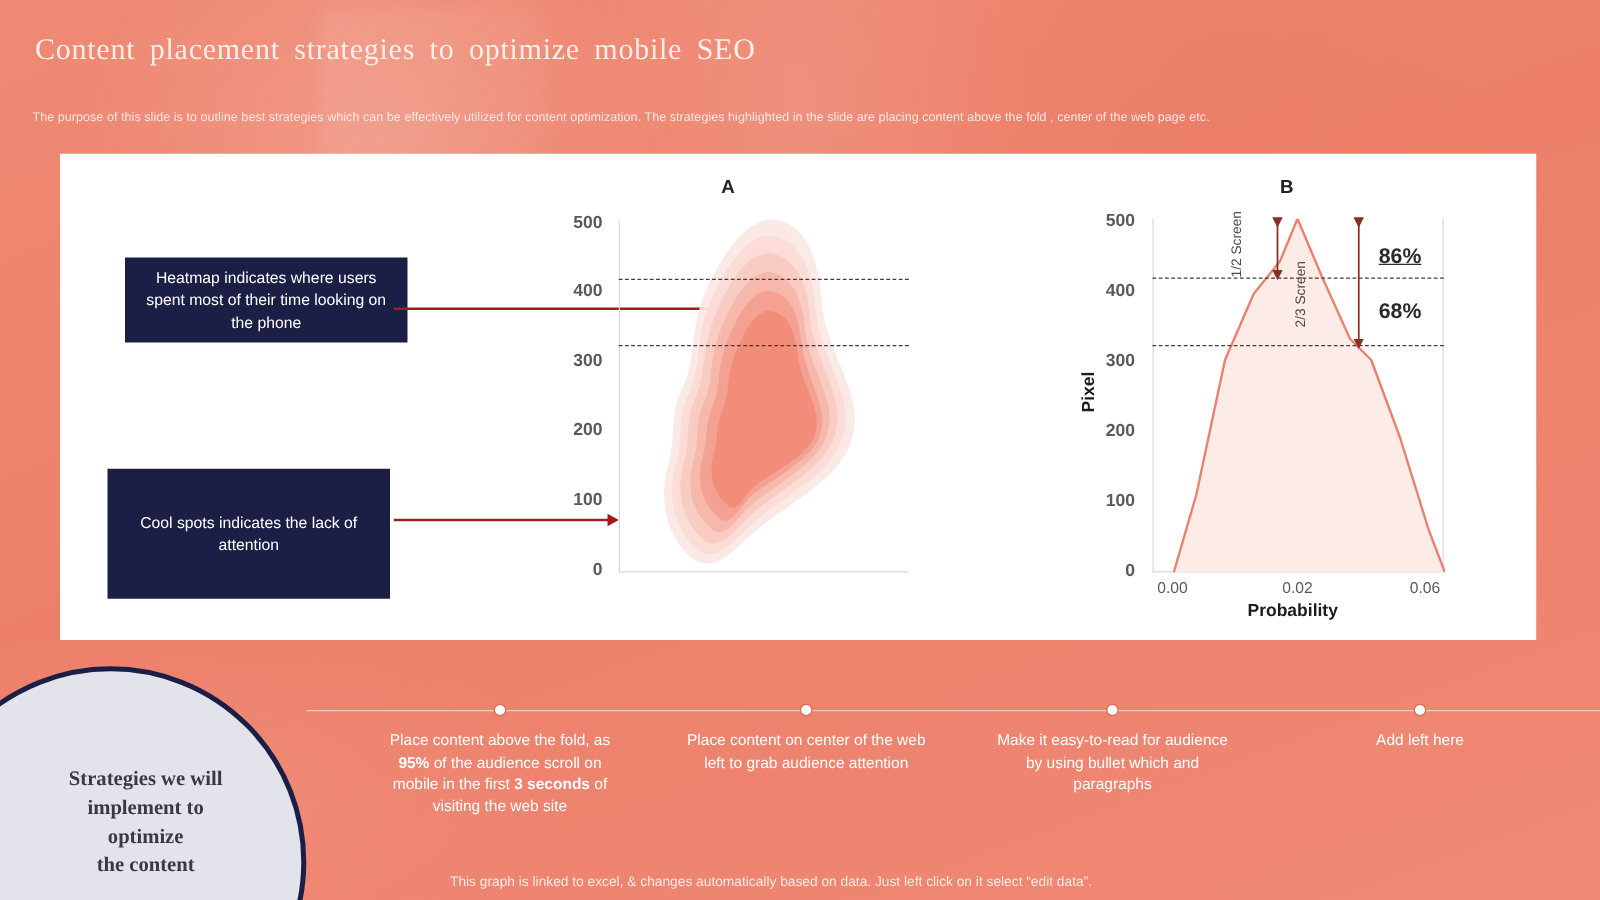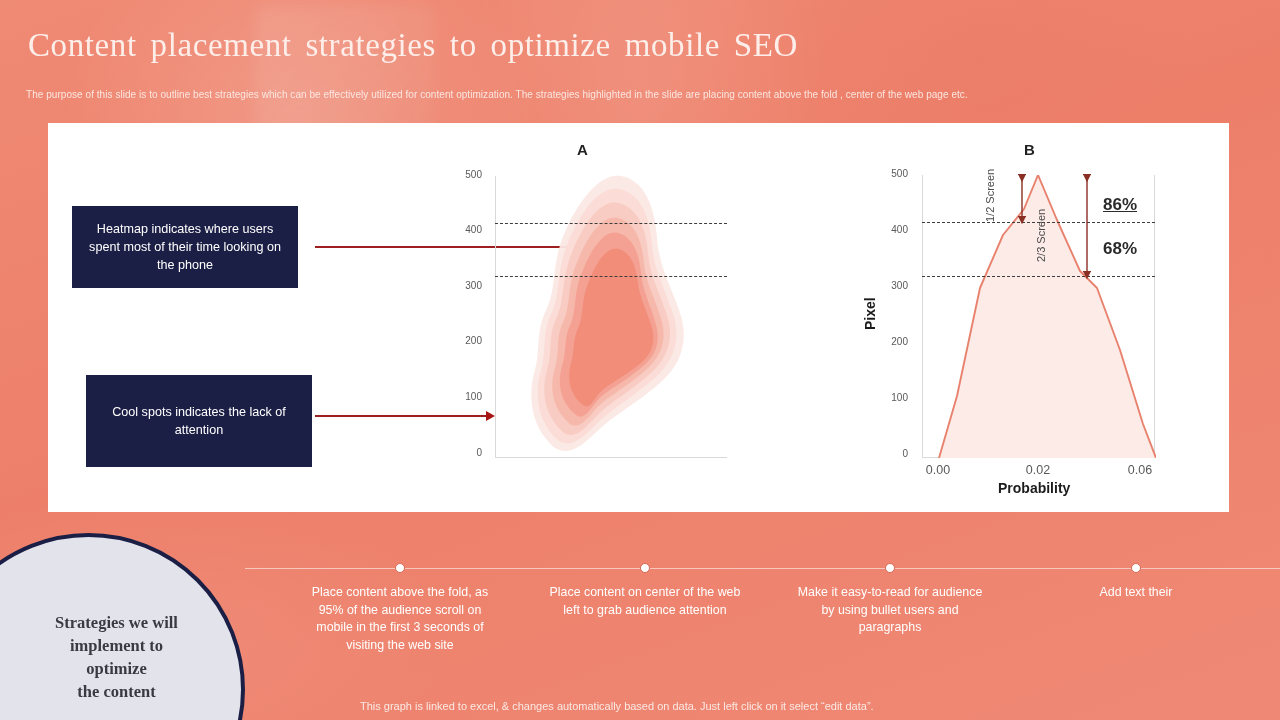--- a/index.html
+++ b/index.html
@@ -25,21 +25,21 @@
     position:absolute; left:255px; top:5px; width:180px; height:165px;
     background: linear-gradient(130deg, rgba(255,255,255,0.10), rgba(255,255,255,0.02));
     border-radius: 12px;
     filter: blur(7px);
   }
 
   
   #page-title {
     position: absolute; left: 28px; top: 27px;
     font-family: "Liberation Serif", serif;
-    font-size: 33px; color: #fdeeea; letter-spacing: 0.6px;
+    font-size: 24px; color: #fdeeea; letter-spacing: 0.6px;
     word-spacing: 5px; white-space: nowrap;
   }
   #subtitle {
     position: absolute; left: 26px; top: 89px;
     font-size: 10px; color: #fbe6e0; letter-spacing: 0.05px;
     white-space: nowrap;
   }
 
   
   #white-panel {
@@ -50,37 +50,37 @@
   
   .callout {
     position: absolute;
     background: #1c1f45;
     color: #ffffff;
     display: flex; align-items: center; justify-content: center;
     text-align: center;
     font-size: 12.6px; line-height: 18px;
     padding: 4px 12px;
   }
-  #callout-heatmap { left: 72px; top: 206px; width: 226px; height: 82px; text-align: center; }
-  #callout-coolspots { left: 86px; top: 375px; width: 226px; height: 92px; }
+  #callout-heatmap { left: 100px; top: 206px; width: 226px; height: 68px; text-align: center; }
+  #callout-coolspots { left: 86px; top: 375px; width: 226px; height: 104px; }
 
   .arrow-line { position: absolute; height: 1.6px; background: #9e1f1f; }
   .arrow-head {
     position: absolute; width: 0; height: 0;
     border-top: 5px solid transparent; border-bottom: 5px solid transparent;
     border-left: 9px solid #a81515;
   }
 
   
   .chart-title {
     position: absolute; font-weight: bold; font-size: 15px; color: #222;
   }
   .tick {
-    position: absolute; font-size: 10px; color: #595959;
-    text-align: right; white-space: nowrap;
+    position: absolute; font-size: 14px; color: #595959;
+    text-align: right; white-space: nowrap; font-weight: bold;
   }
   .tickx {
     position: absolute; font-size: 12.5px; color: #595959;
     text-align: center; white-space: nowrap;
   }
   .axis-line { position: absolute; background: #d9d9d9; }
   .dashed {
     position: absolute; height: 0;
     border-top: 1.3px dashed #3d3d3d;
   }
@@ -104,21 +104,21 @@
   .tl-dot {
     position: absolute; width: 10px; height: 10px; top: 563px;
     border-radius: 50%;
     background: #ffffff; border: 1.6px solid #d86a56;
   }
   .tl-text {
     position: absolute; top: 584px; width: 200px;
     text-align: center; color: #ffffff;
     font-size: 12.4px; line-height: 17.5px;
   }
-  .tl-text b { font-weight: normal; }
+  .tl-text b { font-weight: bold; }
 
   #circle-badge {
     position: absolute; left: -68px; top: 533px;
     width: 313px; height: 313px; border-radius: 50%;
     background: #e3e3ec; border: 4px solid #1c1f45;
     display: flex; align-items: center; justify-content: center;
   }
   #circle-text {
     font-family: "Liberation Serif", serif;
     font-weight: bold; font-size: 16.5px; line-height: 23px;
@@ -226,20 +226,20 @@
 
 <div id="timeline-line"></div>
 
 <div class="tl-dot" style="left:395px;"></div>
 <div class="tl-dot" style="left:640px;"></div>
 <div class="tl-dot" style="left:885px;"></div>
 <div class="tl-dot" style="left:1131px;"></div>
 
 <div class="tl-text" style="left:300px;">Place content above the fold, as <b>95%</b> of the audience scroll on mobile in the first <b>3 seconds</b> of visiting the web site</div>
 <div class="tl-text" style="left:545px;">Place content on center of the web left to grab audience attention</div>
-<div class="tl-text" style="left:790px;">Make it easy-to-read for audience by using bullet users and paragraphs</div>
-<div class="tl-text" style="left:1036px;">Add text their</div>
+<div class="tl-text" style="left:790px;">Make it easy-to-read for audience by using bullet which and paragraphs</div>
+<div class="tl-text" style="left:1036px;">Add left here</div>
 
 <div id="circle-badge">
   <div id="circle-text">Strategies we will<br>implement to<br>optimize<br>the content</div>
 </div>
 
 <div id="footer-note">This graph is linked to excel, &amp; changes automatically based on data. Just left click on it select “edit data”.</div>
 
 </body></html>

